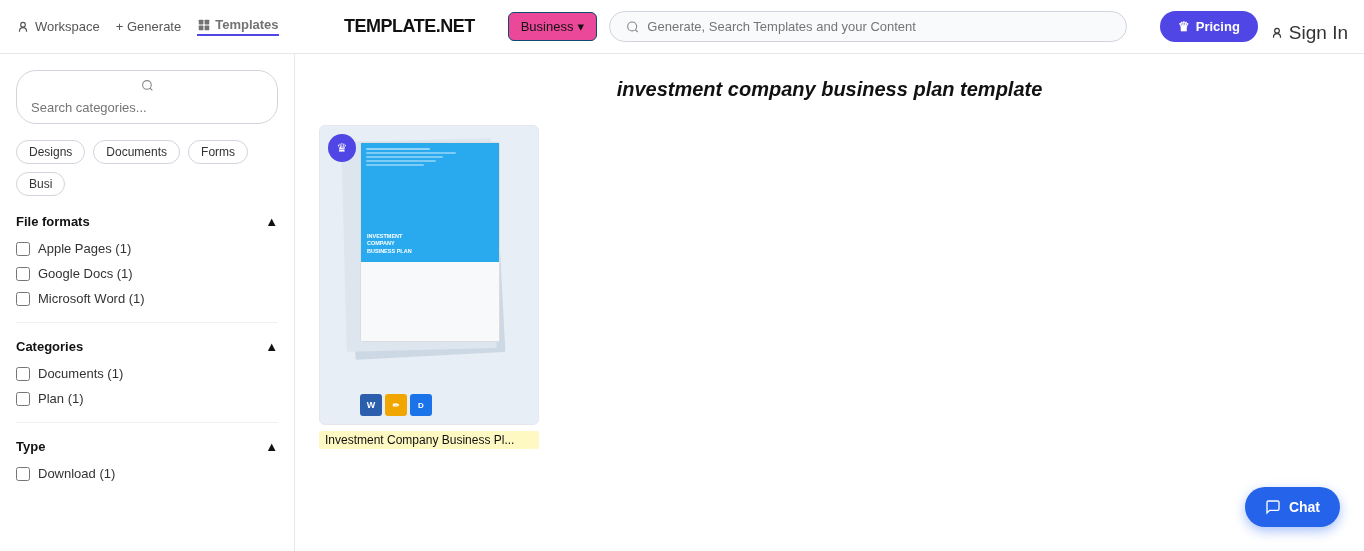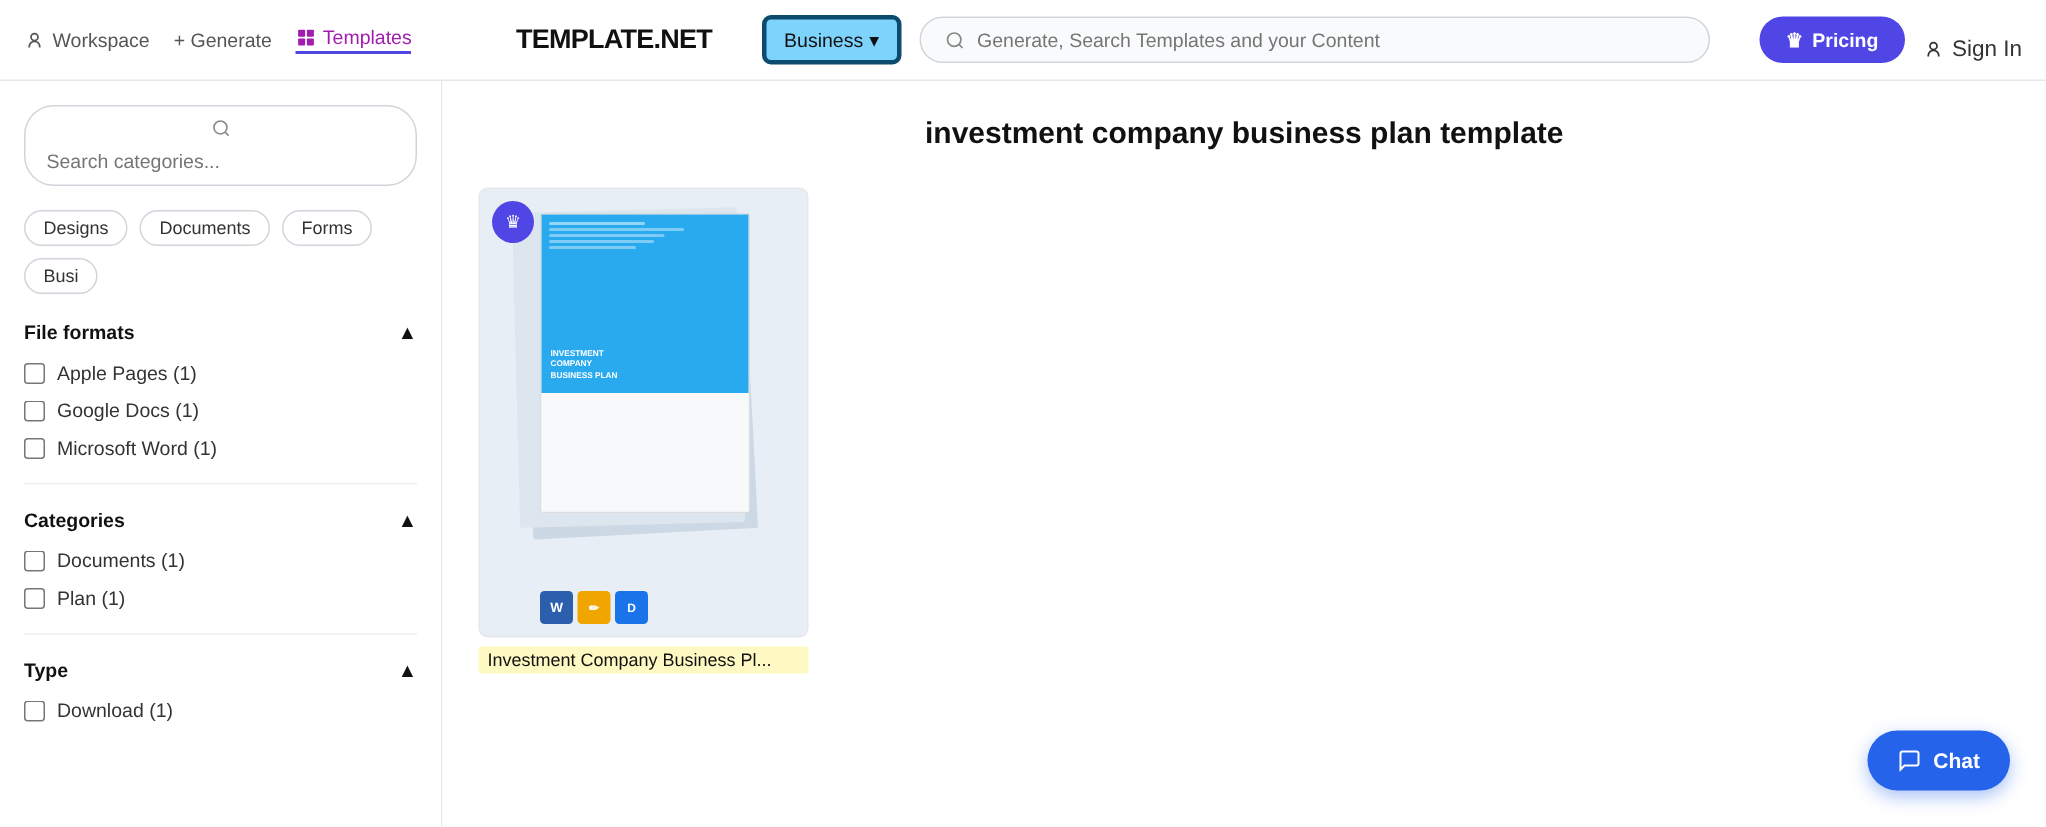--- a/index.html
+++ b/index.html
@@ -28,41 +28,41 @@
     .nav-workspace {
       display: flex; align-items: center; gap: 5px;
       color: #555; font-size: 13px; cursor: pointer;
     }
     .nav-generate {
       display: flex; align-items: center; gap: 4px;
       color: #555; font-size: 13px; cursor: pointer;
     }
     .nav-templates {
       display: flex; align-items: center; gap: 4px;
-      color: #a21caf; font-size: 13px; font-weight: 400; cursor: pointer;
+      color: #737373; font-size: 13px; font-weight: 700; cursor: pointer;
       border-bottom: 2px solid #4f46e5;
       padding-bottom: 2px;
     }
     .logo {
       font-size: 18px;
       font-weight: 800;
       color: #2563eb;
       letter-spacing: -0.5px;
       flex-shrink: 0;
     }
     .logo span { color: #111; }
     .nav-center {
       display: flex; align-items: center; gap: 12px;
       flex: 1;
     }
     .business-btn {
       display: flex; align-items: center; gap: 4px;
-      border: 3px solid #0c4a6e; border-radius: 6px;
+      border: 1px solid #0c4a6e; border-radius: 6px;
       padding: 6px 12px; font-size: 13px; cursor: pointer;
-      background: #7dd3fc; color: #111;
+      background: #ec4899; color: #111;
       white-space: nowrap;
     }
     .search-bar {
       flex: 1;
       display: flex; align-items: center;
       border: 1px solid #d1d5db; border-radius: 24px;
       padding: 7px 16px; gap: 8px;
       background: #f9fafb;
     }
     .search-bar input {
@@ -73,21 +73,21 @@
       display: flex; align-items: center; gap: 12px;
     }
     .pricing-btn {
       background: #4f46e5; color: #fff;
       border: none; border-radius: 20px;
       padding: 8px 18px; font-size: 13px; font-weight: 600;
       cursor: pointer; display: flex; align-items: center; gap: 6px;
     }
     .sign-in-btn {
       display: flex; align-items: center; gap: 5px;
-      color: #333; font-size: 15px; cursor: pointer; margin-top: 12px;
+      color: #333; font-size: 19px; cursor: pointer; margin-top: 12px;
     }
 
     
     .main-layout {
       display: flex;
       margin-top: 54px;
       height: calc(100vh - 54px);
     }
 
     
@@ -139,21 +139,21 @@
 
     
     .content {
       flex: 1;
       padding: 24px;
       overflow-y: auto;
       background: #fff;
     }
     .page-title {
       font-size: 20px; font-weight: 700; color: #111;
-      text-align: center; margin-bottom: 24px;
+      text-align: center; margin-bottom: 24px; font-style: italic;
     }
     .templates-grid {
       display: flex; flex-wrap: wrap; gap: 20px;
     }
     .template-card {
       width: 220px; cursor: pointer;
     }
     .template-thumb {
       width: 220px; height: 300px;
       border: 1px solid #e5e7eb; border-radius: 6px;

